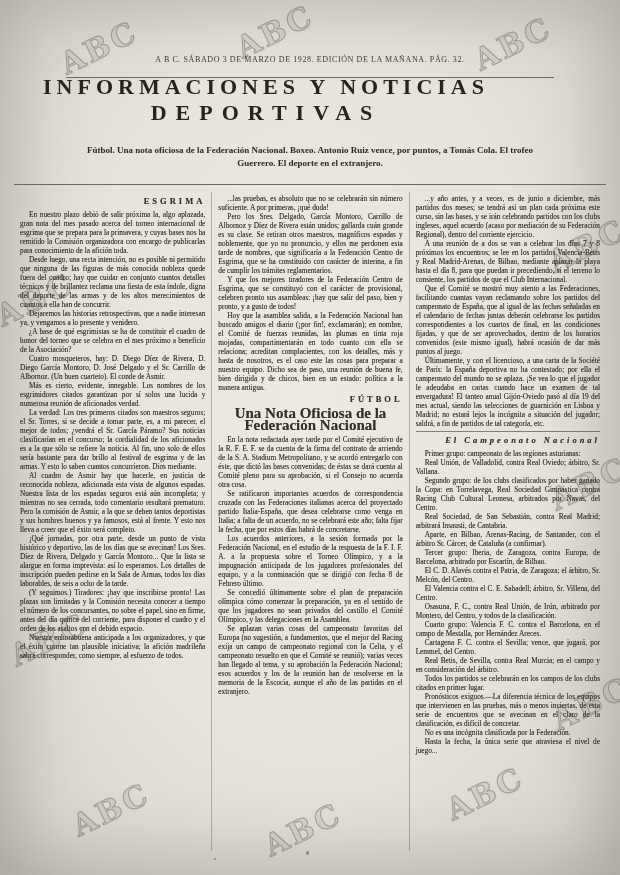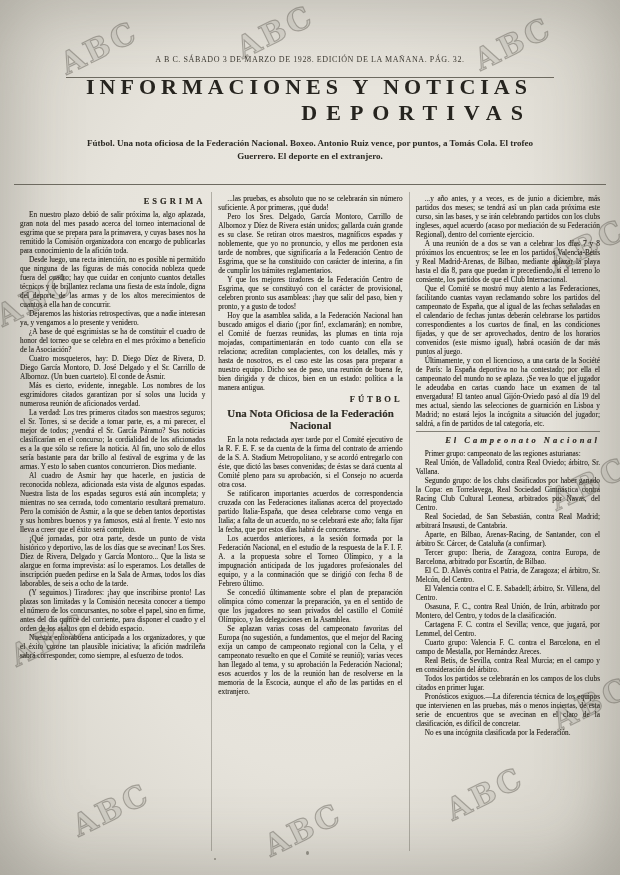--- a/index.html
+++ b/index.html
@@ -46,32 +46,32 @@
   .dateline {
     position: absolute; top: 55px; left: 66px; width: 488px;
     text-align: center;
     font-size: 8px; letter-spacing: 0.6px;
     color: #3b3831;
     border-bottom: 1px solid #6d6a60;
     padding-bottom: 13px;
   }
   .masthead {
     position: absolute; top: 74px; left: 0; width: 532px;
-    text-align: right; color: #26241f;
+    text-align: center; color: #26241f;
   }
   .masthead .l1 {
     font-size: 22px; font-weight: bold; letter-spacing: 5px;
     line-height: 26px;
   }
   .masthead .l2 {
     font-size: 22px; font-weight: bold; letter-spacing: 9px;
     line-height: 25px;
   }
   .lede {
-    position: absolute; top: 137px; left: 74px; width: 472px;
+    position: absolute; top: 144px; left: 74px; width: 472px;
     font-size: 9px; font-weight: bold; line-height: 12.5px;
     text-align: center; color: #2c2a24;
   }
   .lede-rule {
     position: absolute; top: 184px; left: 14px; width: 592px;
     border-top: 1px solid #6d6a60;
   }
   
   .columns {
     position: absolute; top: 192px; left: 14px; width: 592px; bottom: 24px;
@@ -90,21 +90,21 @@
   }
   .col + .col { border-left: 1px solid rgba(92,89,79,0.40); }
   .col p { margin: 0; text-indent: 9px; }
   .col h3.heading {
     margin: 3px 0 4px; text-align: right;
     font-size: 8.5px; letter-spacing: 3px; font-weight: bold;
     text-indent: 0;
   }
   .col h4.subheading {
     margin: 4px 8px 4px; text-align: center;
-    font-size: 11px; font-weight: bold; line-height: 11.5px;
+    font-size: 15px; font-weight: bold; line-height: 11.5px;
   }
   .col .italic { font-style: italic; letter-spacing: 1px; }
   .col .rule-above {
     border-top: 1px solid rgba(85,82,72,0.7);
     padding-top: 4px; margin-top: 5px;
   }
   
   .speck { position: absolute; background: rgba(70,67,58,0.5); border-radius: 50%; }
   .s1 { left: 306px; top: 851px; width: 3px; height: 4px; }
   .s2 { left: 214px; top: 858px; width: 2px; height: 2px; }
@@ -173,24 +173,25 @@
         <h3 class="heading italic rule-above">El Campeonato Nacional</h3>
         <p>Primer grupo: campeonato de las regiones asturianas:</p>
         <p>Real Unión, de Valladolid, contra Real Oviedo; árbitro, Sr. Vallana.</p>
         <p>Segundo grupo: de los clubs clasificados por haber ganado la Copa: en Torrelavega, Real Sociedad Gimnástica contra Racing Club Cultural Leonesa, arbitrados por Navas, del Centro.</p>
         <p>Real Sociedad, de San Sebastián, contra Real Madrid; arbitrará Insausti, de Cantabria.</p>
         <p>Aparte, en Bilbao, Arenas-Racing, de Santander, con el árbitro Sr. Cárcer, de Cataluña (a confirmar).</p>
         <p>Tercer grupo: Iberia, de Zaragoza, contra Europa, de Barcelona, arbitrado por Escartín, de Bilbao.</p>
         <p>El C. D. Alavés contra el Patria, de Zaragoza; el árbitro, Sr. Melcón, del Centro.</p>
         <p>El Valencia contra el C. E. Sabadell; árbitro, Sr. Villena, del Centro.</p>
         <p>Osasuna, F. C., contra Real Unión, de Irún, arbitrado por Montero, del Centro, y todos de la clasificación.</p>
+        <p>Cuarto grupo: Valencia F. C. contra el Barcelona, en el campo de Mestalla, por Hernández Areces.</p>
         <p>Cartagena F. C. contra el Sevilla; vence, que jugará, por Lemmel, del Centro.</p>
-        <p>Cuarto grupo: Valencia F. C. contra el Barcelona, en el campo de Mestalla, por Hernández Areces.</p>
         <p>Real Betis, de Sevilla, contra Real Murcia; en el campo y en consideración del árbitro.</p>
         <p>Todos los partidos se celebrarán en los campos de los clubs citados en primer lugar.</p>
         <p>Pronósticos exiguos.—La diferencia técnica de los equipos que intervienen en las pruebas, más o menos inciertas, de esta serie de encuentros que se avecinan en el claro de la clasificación, es difícil de concretar.</p>
         <p>No es una incógnita clasificada por la Federación.</p>
+        <p>Hasta la fecha, la única serie que atraviesa el nivel de juego...</p>
       </div>
   </div>
 
   <div class="speck s1"></div>
   <div class="speck s2"></div>
 </div>
 
 </body></html>

